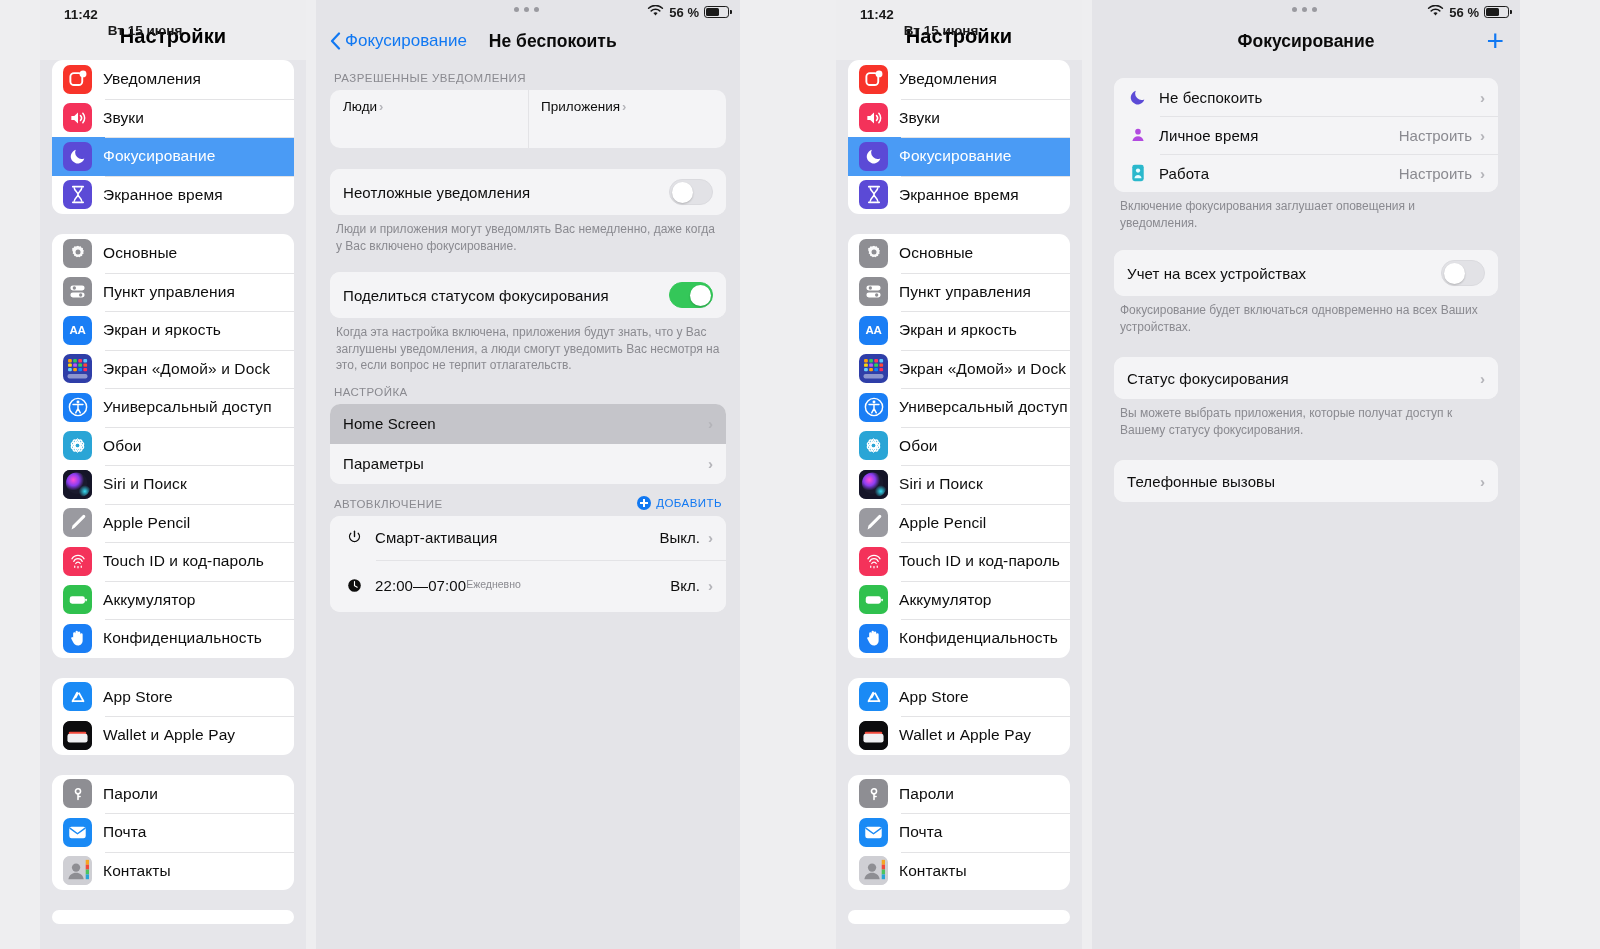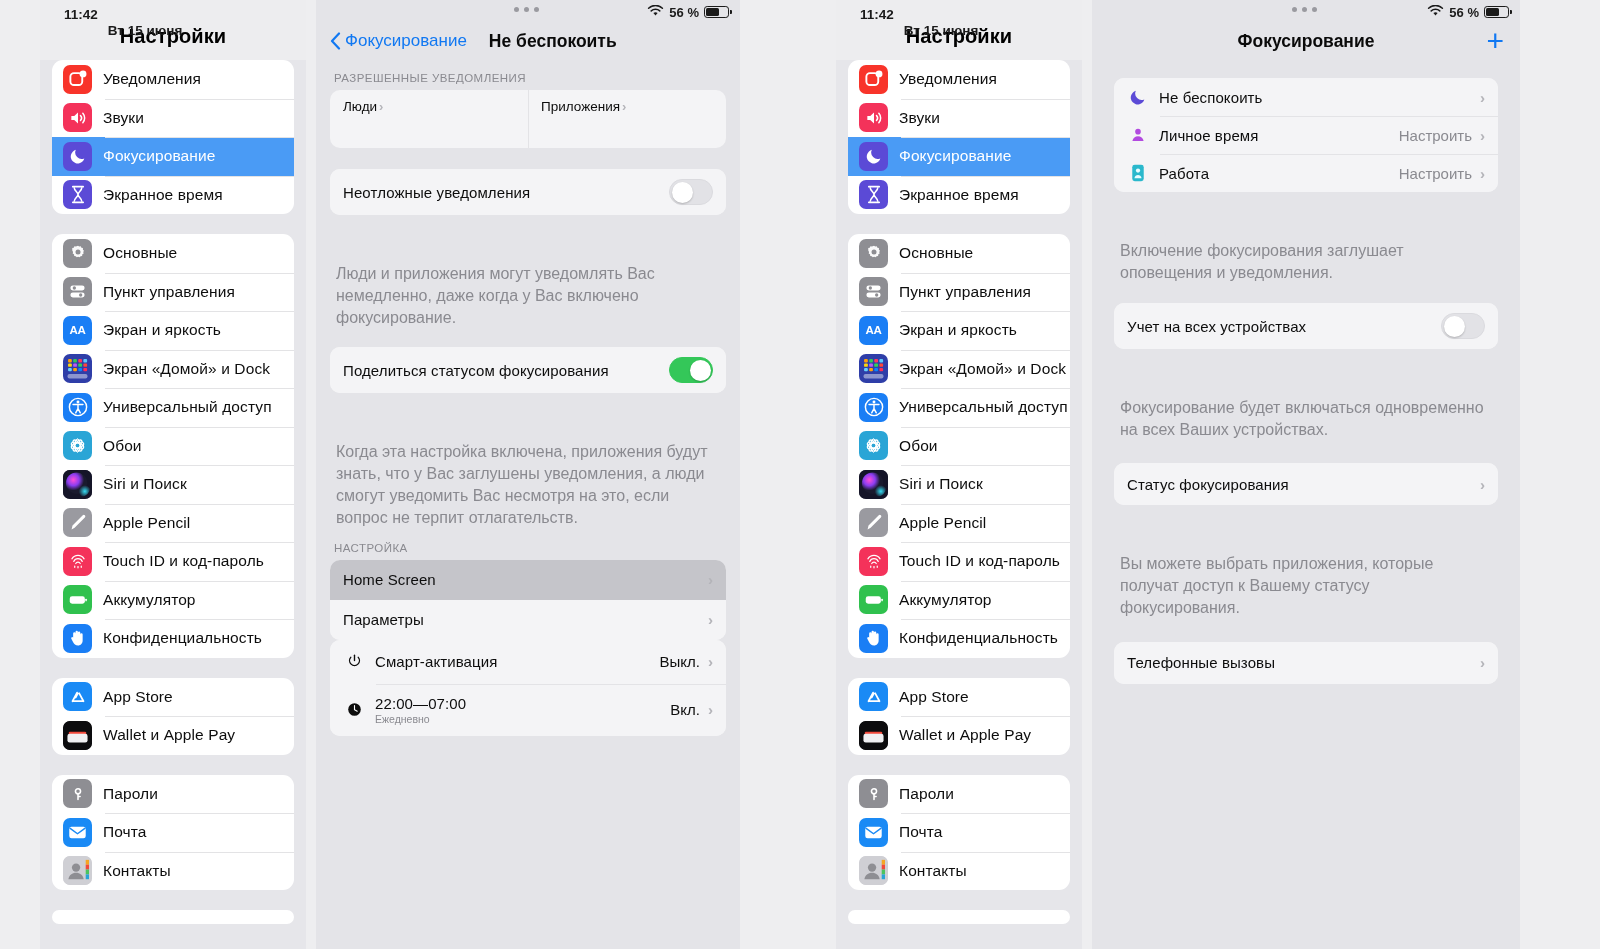--- a/index.html
+++ b/index.html
@@ -68,21 +68,21 @@
   .card{background:#f4f4f6;border-radius:10px;overflow:hidden;}
   .crow{display:flex;align-items:center;min-height:40px;padding:0 13px;position:relative;background:#f4f4f6;}
   .crow+.crow:before{content:"";position:absolute;left:13px;right:0;top:0;height:1px;background:#e3e3e6;}
   .crow.hl{background:#c5c5ca;}
   .crow.hl+.crow:before{display:none;}
   .crow.indent+.crow:before{left:46px;}
   .clabel{font-size:15px;color:#0d0d0d;flex:1;letter-spacing:.1px;}
   .cvalue{font-size:15px;color:#0d0d0d;margin-right:8px;}
   .cvalue.gray{color:#8a8a90;}
   .chev-r{color:#b4b4b9;font-size:15px;font-weight:600;line-height:1;}
-  .footnote{font-size:16px;color:#8a8a90;line-height:1.38;padding:6px 6px 0;margin-top:42px;}
+  .footnote{font-size:12px;color:#8a8a90;line-height:1.38;padding:6px 6px 0;}
 
   
   .toggle{width:44px;height:26px;border-radius:13px;background:#e2e2e6;position:relative;flex:0 0 44px;
           border:1px solid #dadade;box-sizing:border-box;cursor:pointer;}
   .toggle .knob{position:absolute;top:1.5px;left:1.5px;width:21px;height:21px;border-radius:50%;background:#fff;
           box-shadow:0 1px 2px rgba(0,0,0,.22);}
   .toggle.on{background:#34c759;border-color:#34c759;}
   .toggle.on .knob{left:auto;right:1.5px;}
 
   
@@ -432,40 +432,47 @@
         <div class="crow hl">
           <span class="clabel">Home Screen</span>
           <span class="chev-r">›</span>
         </div>
         <div class="crow">
           <span class="clabel">Параметры</span>
           <span class="chev-r">›</span>
         </div>
       </div>
 
+      <div class="sect-hdr">
+        <span>АВТОВКЛЮЧЕНИЕ</span>
+        <span class="add-btn">
+          <span class="plus-circle"></span>
+          <span>ДОБАВИТЬ</span>
+        </span>
+      </div>
       <div class="card">
         <div class="crow indent" style="min-height:44px">
           <span class="ficon">
             <svg width="17" height="17" viewBox="0 0 20 20">
                 <path d="M10 2.6v6.2" stroke="#0d0d0d" stroke-width="1.6" stroke-linecap="round"></path>
                 <path d="M5.6 5.1a5.8 5.8 0 1 0 8.8 0" stroke="#0d0d0d" stroke-width="1.6" fill="none" stroke-linecap="round"></path>
               </svg>
           </span>
           <span class="clabel">Смарт-активация</span>
           <span class="cvalue">Выкл.</span>
           <span class="chev-r">›</span>
         </div>
         <div class="crow indent" style="min-height:52px">
           <span class="ficon">
             <svg width="15" height="15" viewBox="0 0 20 20">
                 <circle cx="10" cy="10" r="8.4" fill="#0d0d0d"></circle>
                 <path d="M10 4.6v5.6l3.6 2" stroke="#fff" stroke-width="1.5" fill="none" stroke-linecap="round"></path>
               </svg>
           </span>
-          <span style="flex:1;display:flex;flex-direction:column;">
+          <span style="flex:1;display:flex;flex-direction:row;">
             <span class="clabel" style="flex:none">22:00—07:00</span>
             <span style="font-size:10.5px;color:#8a8a90;margin-top:1px">Ежедневно</span>
           </span>
           <span class="cvalue">Вкл.</span>
           <span class="chev-r">›</span>
         </div>
       </div>
     </div>
   </div>
 

